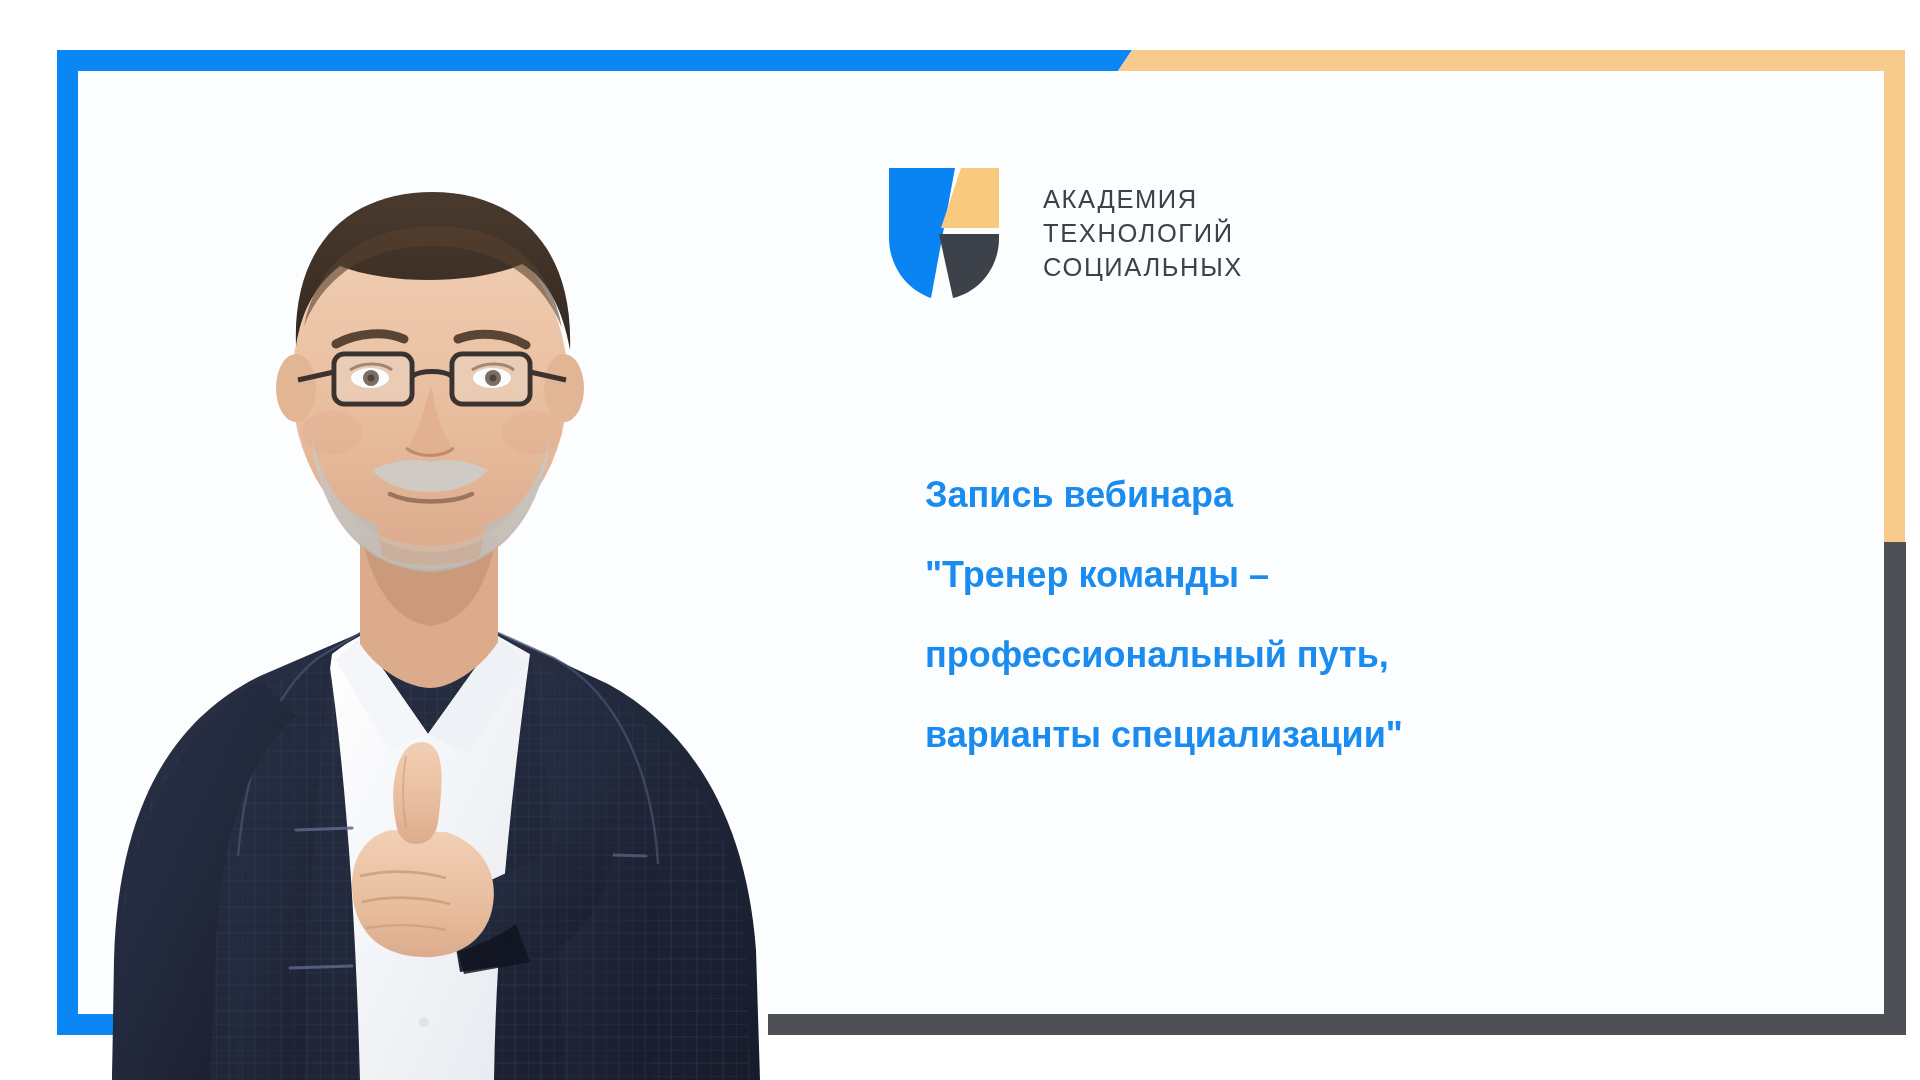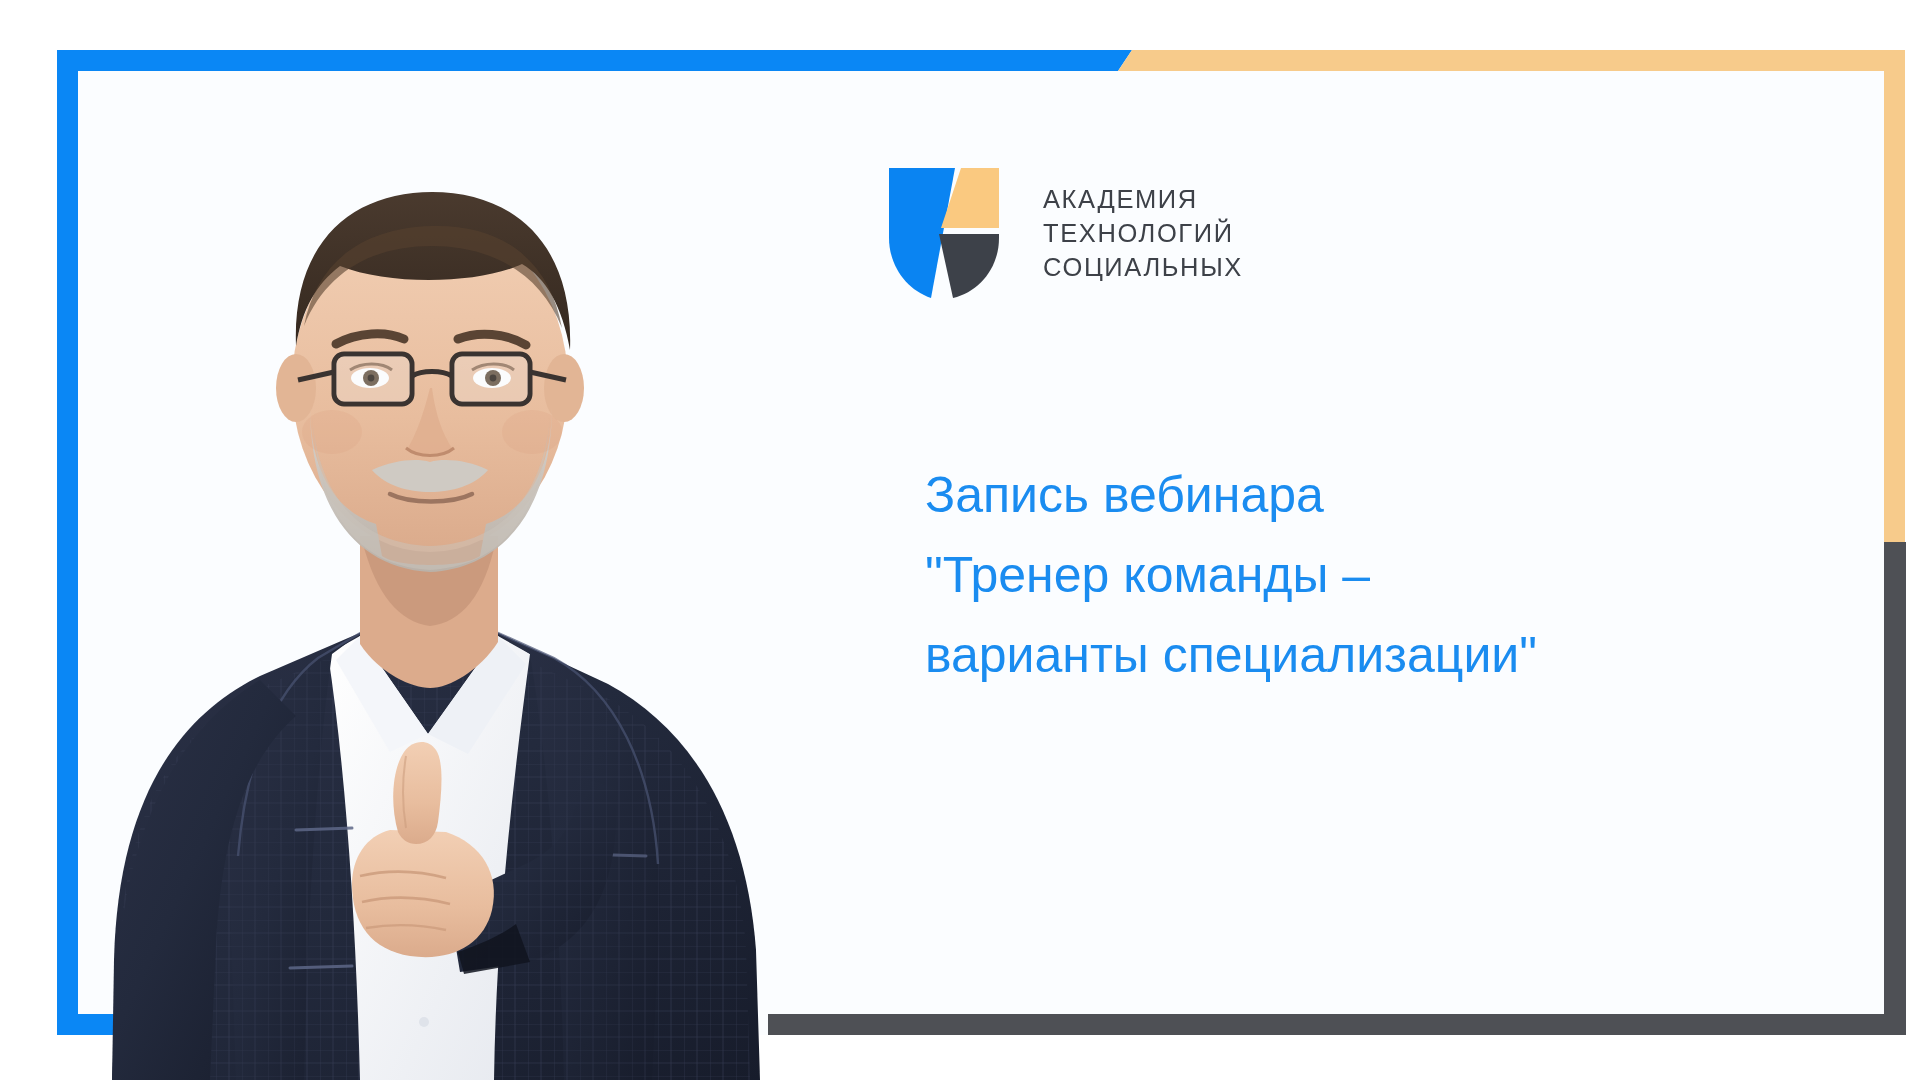--- a/index.html
+++ b/index.html
@@ -127,23 +127,23 @@
   .logo-text div { display: block; }
 
   
   .headline {
     position: absolute;
     left: 925px;
     top: 455px;
     width: 840px;
     color: var(--c-title);
     font-family: "Liberation Sans", sans-serif;
-    font-size: 50px;
+    font-size: 36px;
     line-height: 80px;
-    font-weight: 400;
+    font-weight: 700;
     letter-spacing: 0px;
   }
   .headline div { display: block; white-space: nowrap; }
 
   
   .portrait {
     position: absolute;
     left: 60px;
     top: 88px;
     width: 740px;
@@ -312,16 +312,17 @@
     <div class="logo-text">
       <div>АКАДЕМИЯ</div>
       <div>ТЕХНОЛОГИЙ</div>
       <div>СОЦИАЛЬНЫХ</div>
     </div>
   </div>
 
   <div class="headline">
     <div>Запись вебинара</div>
     <div>"Тренер команды –</div>
+    <div>профессиональный путь,</div>
     <div>варианты специализации"</div>
   </div>
 
 </div>
 
 </body></html>

